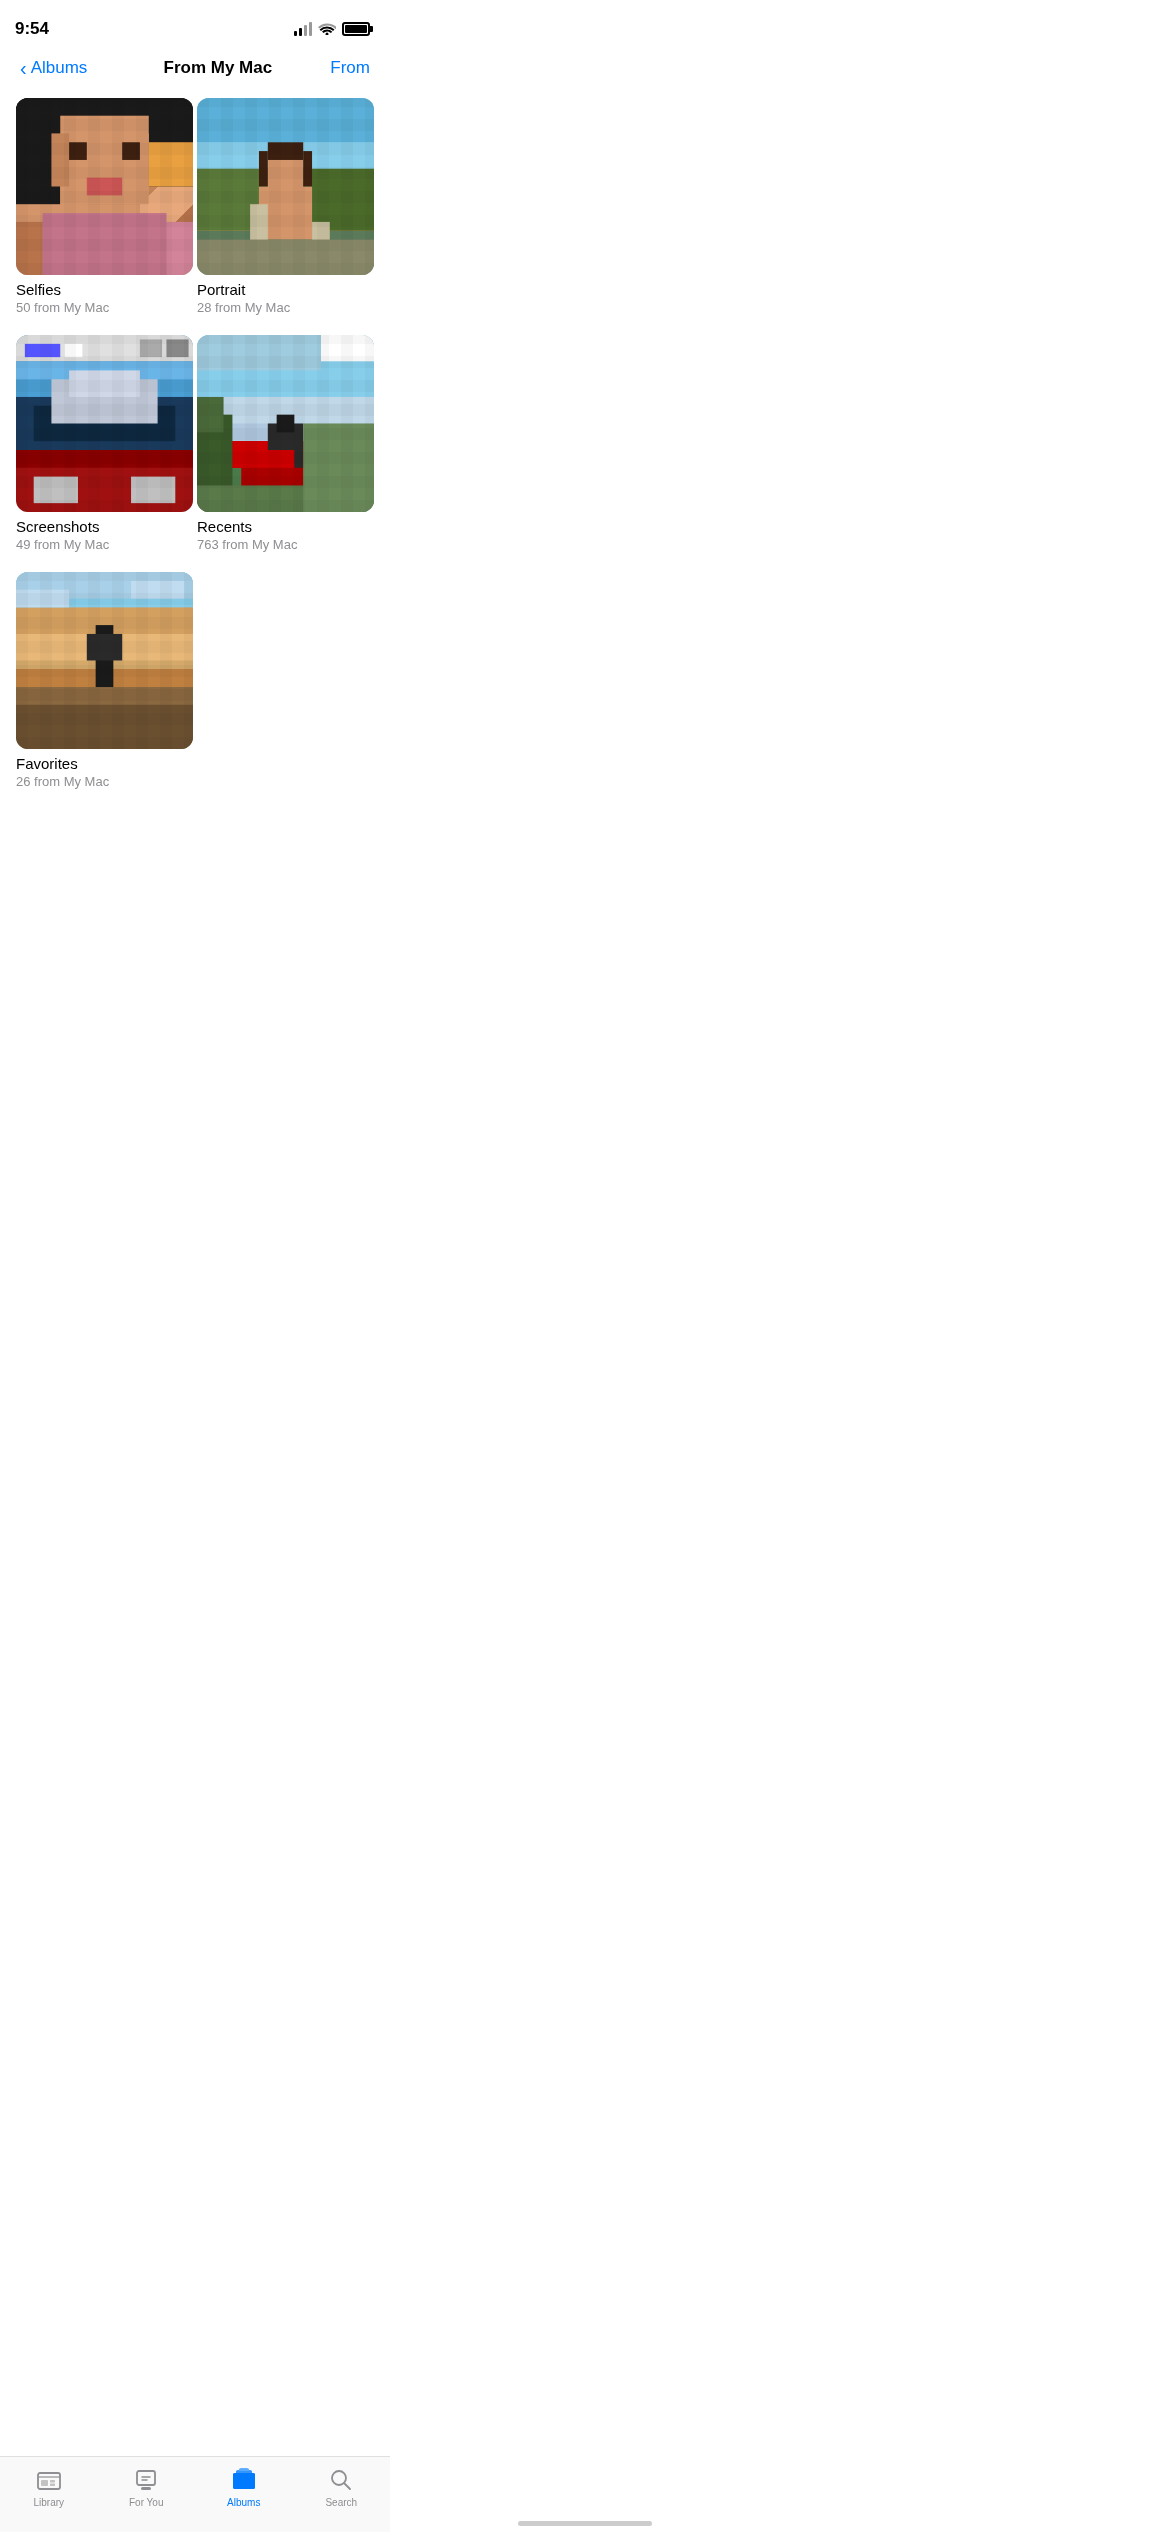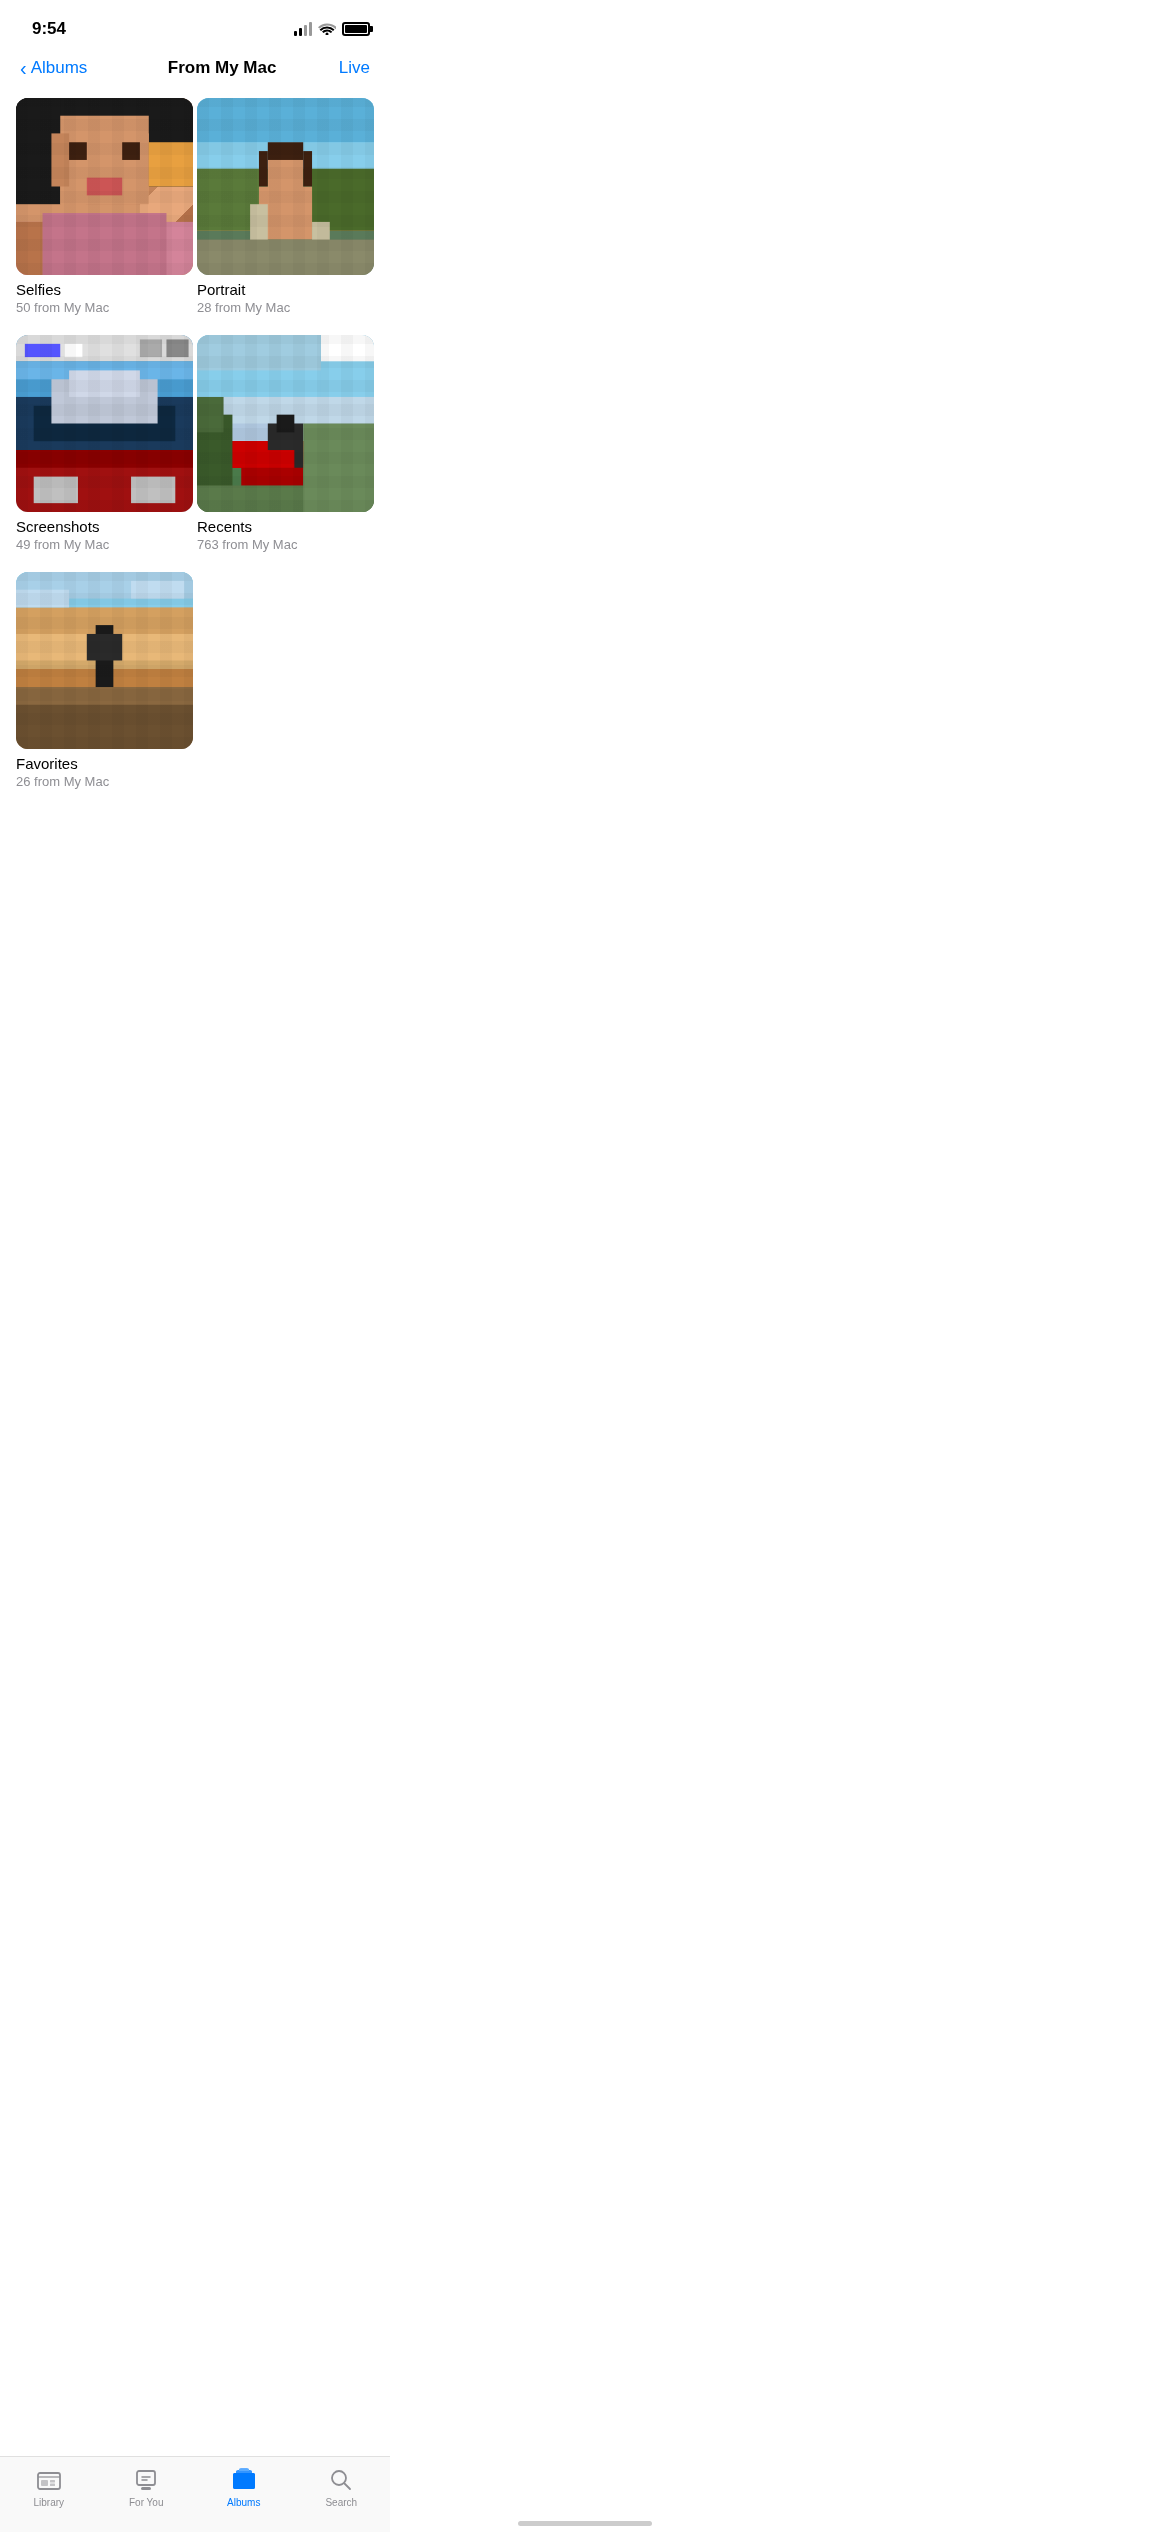--- a/index.html
+++ b/index.html
@@ -11,21 +11,21 @@
       background: #ffffff;
       font-family: -apple-system, BlinkMacSystemFont, 'SF Pro Text', sans-serif;
       overflow-x: hidden;
     }
 
     
     .status-bar {
       display: flex;
       justify-content: space-between;
       align-items: center;
-      padding: 14px 20px 6px 32px;
+      padding: 14px 20px 6px 15px;
       height: 50px;
     }
 
     .status-time {
       font-size: 17px;
       font-weight: 600;
       color: #000;
     }
 
     .status-icons {
@@ -353,21 +353,21 @@
     </div>
   </div>
 </div>
 
 <div class="nav-bar">
   <div class="nav-back">
     <span class="nav-back-chevron">‹</span>
     <span>Albums</span>
   </div>
   <span class="nav-title">From My Mac</span>
-  <span class="nav-edit">Live</span>
+  <span class="nav-edit">From</span>
 </div>
 
 <div class="content-area">
   <div class="albums-grid">
 
     <div class="album-item stacked">
       <div class="album-thumbnail thumb-selfies">
         <svg class="pixel-art" viewBox="0 0 20 20" preserveAspectRatio="xMidYMid slice">
 
           <rect x="0" y="0" width="20" height="4" fill="#1a1a1a"></rect>

